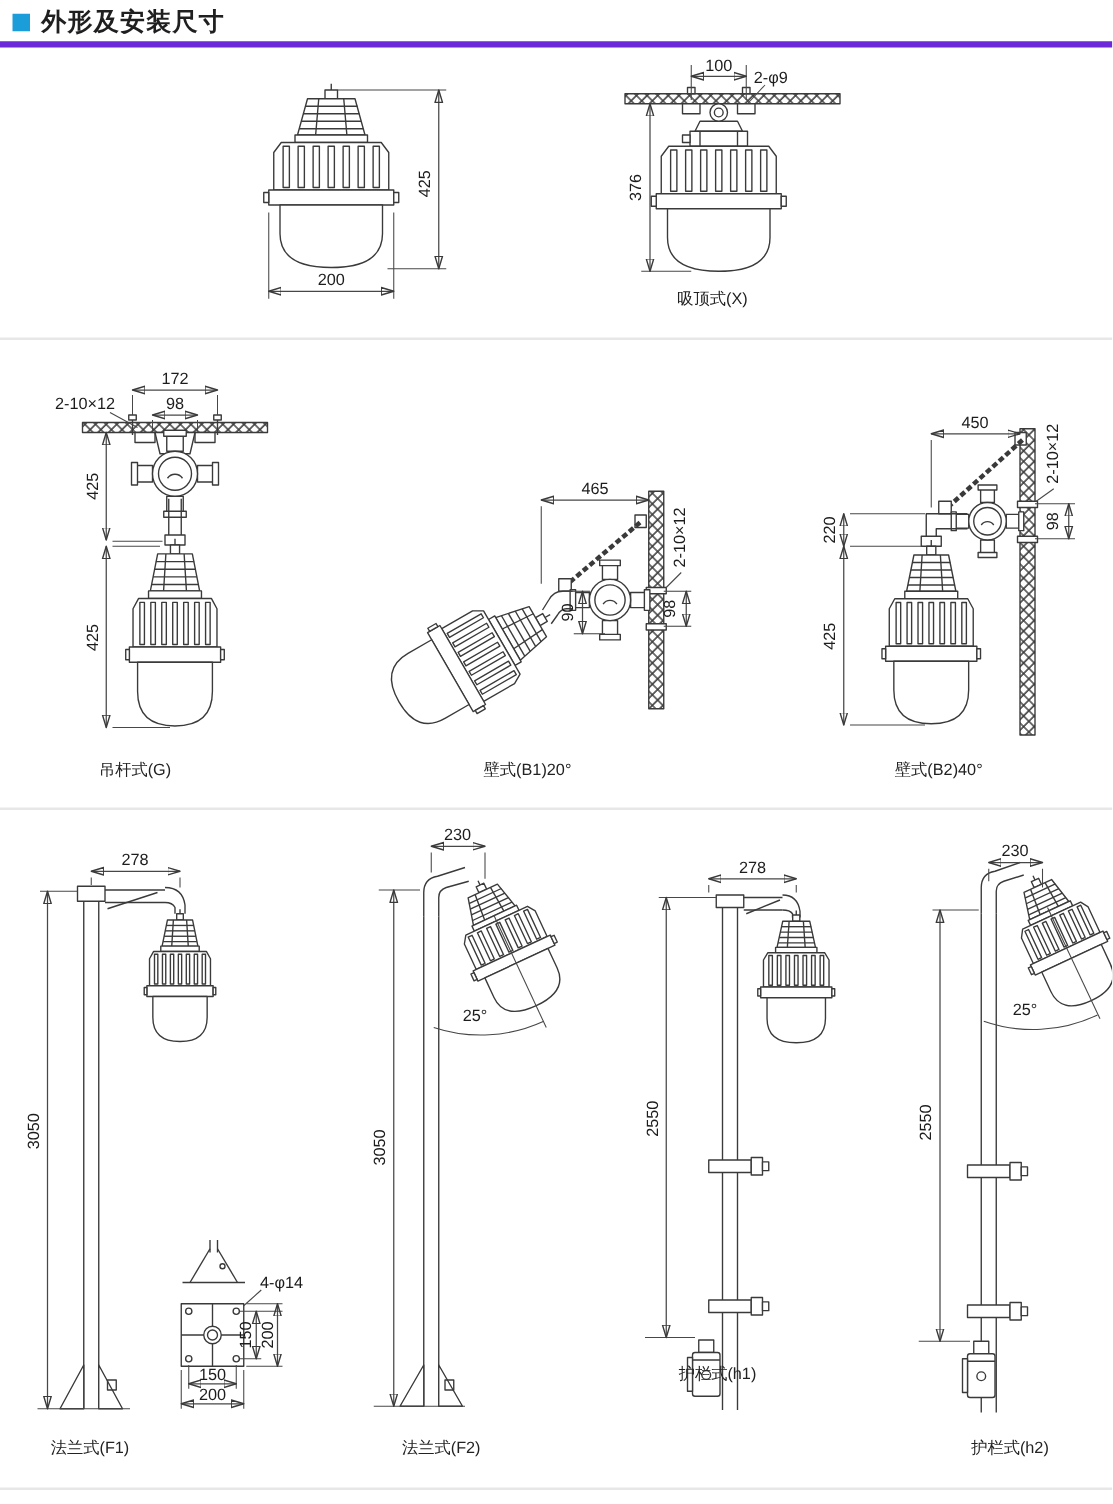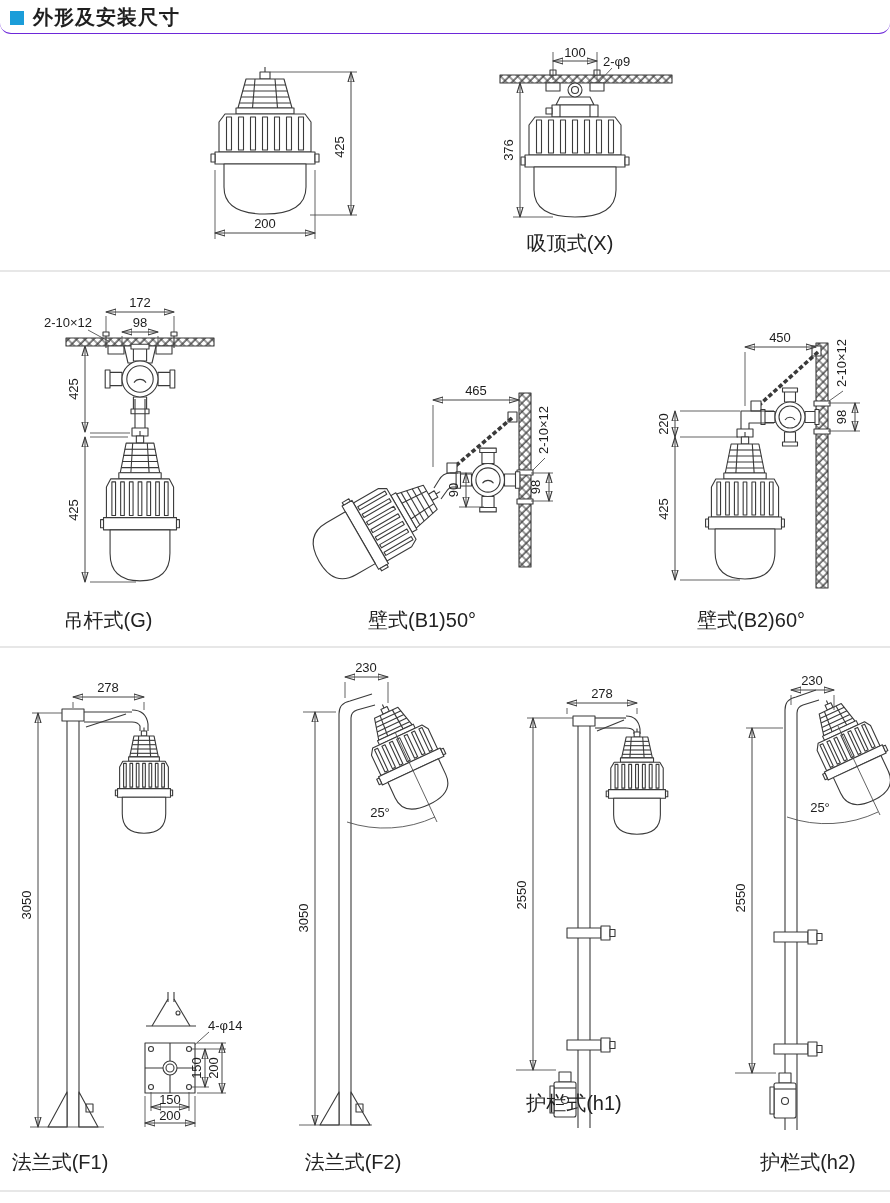--- a/index.html
+++ b/index.html
@@ -1,22 +1,22 @@
 <!DOCTYPE html>
 <html><head>
 <meta charset="utf-8">
 <style>
   html,body{margin:0;padding:0;background:#fff;}
   .page{position:relative;width:890px;height:1203px;background:#fff;overflow:hidden;
         font-family:"Liberation Sans",sans-serif;}
-  .hdr{position:absolute;left:0;top:0;width:890px;height:33px;border-bottom:1px solid #6d28d9;border-radius:11px;}
+  .hdr{position:absolute;left:0;top:0;width:890px;height:33px;border-bottom:5px solid #6d28d9;}
   .hdr .sq{position:absolute;left:10px;top:11px;width:14px;height:14px;background:#1b9dd9;}
   .hdr .t{position:absolute;left:33px;top:4px;font-size:20px;font-weight:bold;color:#1f1f1f;letter-spacing:1px;}
   .rule{position:absolute;left:0;width:890px;height:2px;background:#e7e7e7;}
-  .cap{position:absolute;transform:translateX(-50%);font-size:20px;color:#222;white-space:nowrap;}
+  .cap{position:absolute;transform:translateX(-50%);font-size:13px;color:#222;white-space:nowrap;}
   #dwg{position:absolute;left:0;top:0;}
   #dwg line,#dwg rect,#dwg circle,#dwg ellipse,#dwg polygon,#dwg polyline,#dwg path{
       stroke:#3a3a3a;stroke-width:1.1;fill:none;stroke-linejoin:round;vector-effect:non-scaling-stroke;}
   #dwg .f{fill:#fff;}
   #dwg .hat{fill:url(#hat);}
   #dwg .d{stroke:#474747;stroke-width:1;fill:none;marker-start:url(#ar);marker-end:url(#ar);}
   #dwg .e{stroke:#474747;stroke-width:.85;fill:none;}
   #dwg .rod{stroke:#3a3a3a;stroke-width:3.6;stroke-dasharray:4.5 2.4;fill:none;}
   #dwg text{font-family:"Liberation Sans",sans-serif;font-size:13px;fill:#1d1d1d;stroke:none;}
   #dwg text.mid{text-anchor:middle;}
@@ -355,23 +355,23 @@
       <text class="mid" x="745" y="898" transform="rotate(-90 745 898)">2550</text>
       <line class="e" x1="791" y1="695" x2="791" y2="705"></line>
       <line class="e" x1="834" y1="695" x2="834" y2="710"></line>
       <line class="d" x1="791" y1="690" x2="834" y2="690"></line>
       <text class="mid" x="812" y="685">230</text>
     </g>
   </svg>
 
   <div class="cap" style="left:570px;top:230px">吸顶式(X)</div>
   <div class="cap" style="left:108px;top:607px">吊杆式(G)</div>
-  <div class="cap" style="left:422px;top:607px">壁式(B1)50°</div>
-  <div class="cap" style="left:751px;top:607px">壁式(B2)60°</div>
-  <div class="cap" style="left:60px;top:1149px">法兰式(F1)</div>
+  <div class="cap" style="left:422px;top:607px">壁式(B1)20°</div>
+  <div class="cap" style="left:751px;top:607px">壁式(B2)40°</div>
+  <div class="cap" style="left:72px;top:1149px">法兰式(F1)</div>
   <div class="cap" style="left:353px;top:1149px">法兰式(F2)</div>
   <div class="cap" style="left:574px;top:1090px">护栏式(h1)</div>
   <div class="cap" style="left:808px;top:1149px">护栏式(h2)</div>
 
   <div class="rule" style="top:270px"></div>
   <div class="rule" style="top:646px"></div>
   <div class="rule" style="top:1190px"></div>
 </div>
 
 </body></html>

